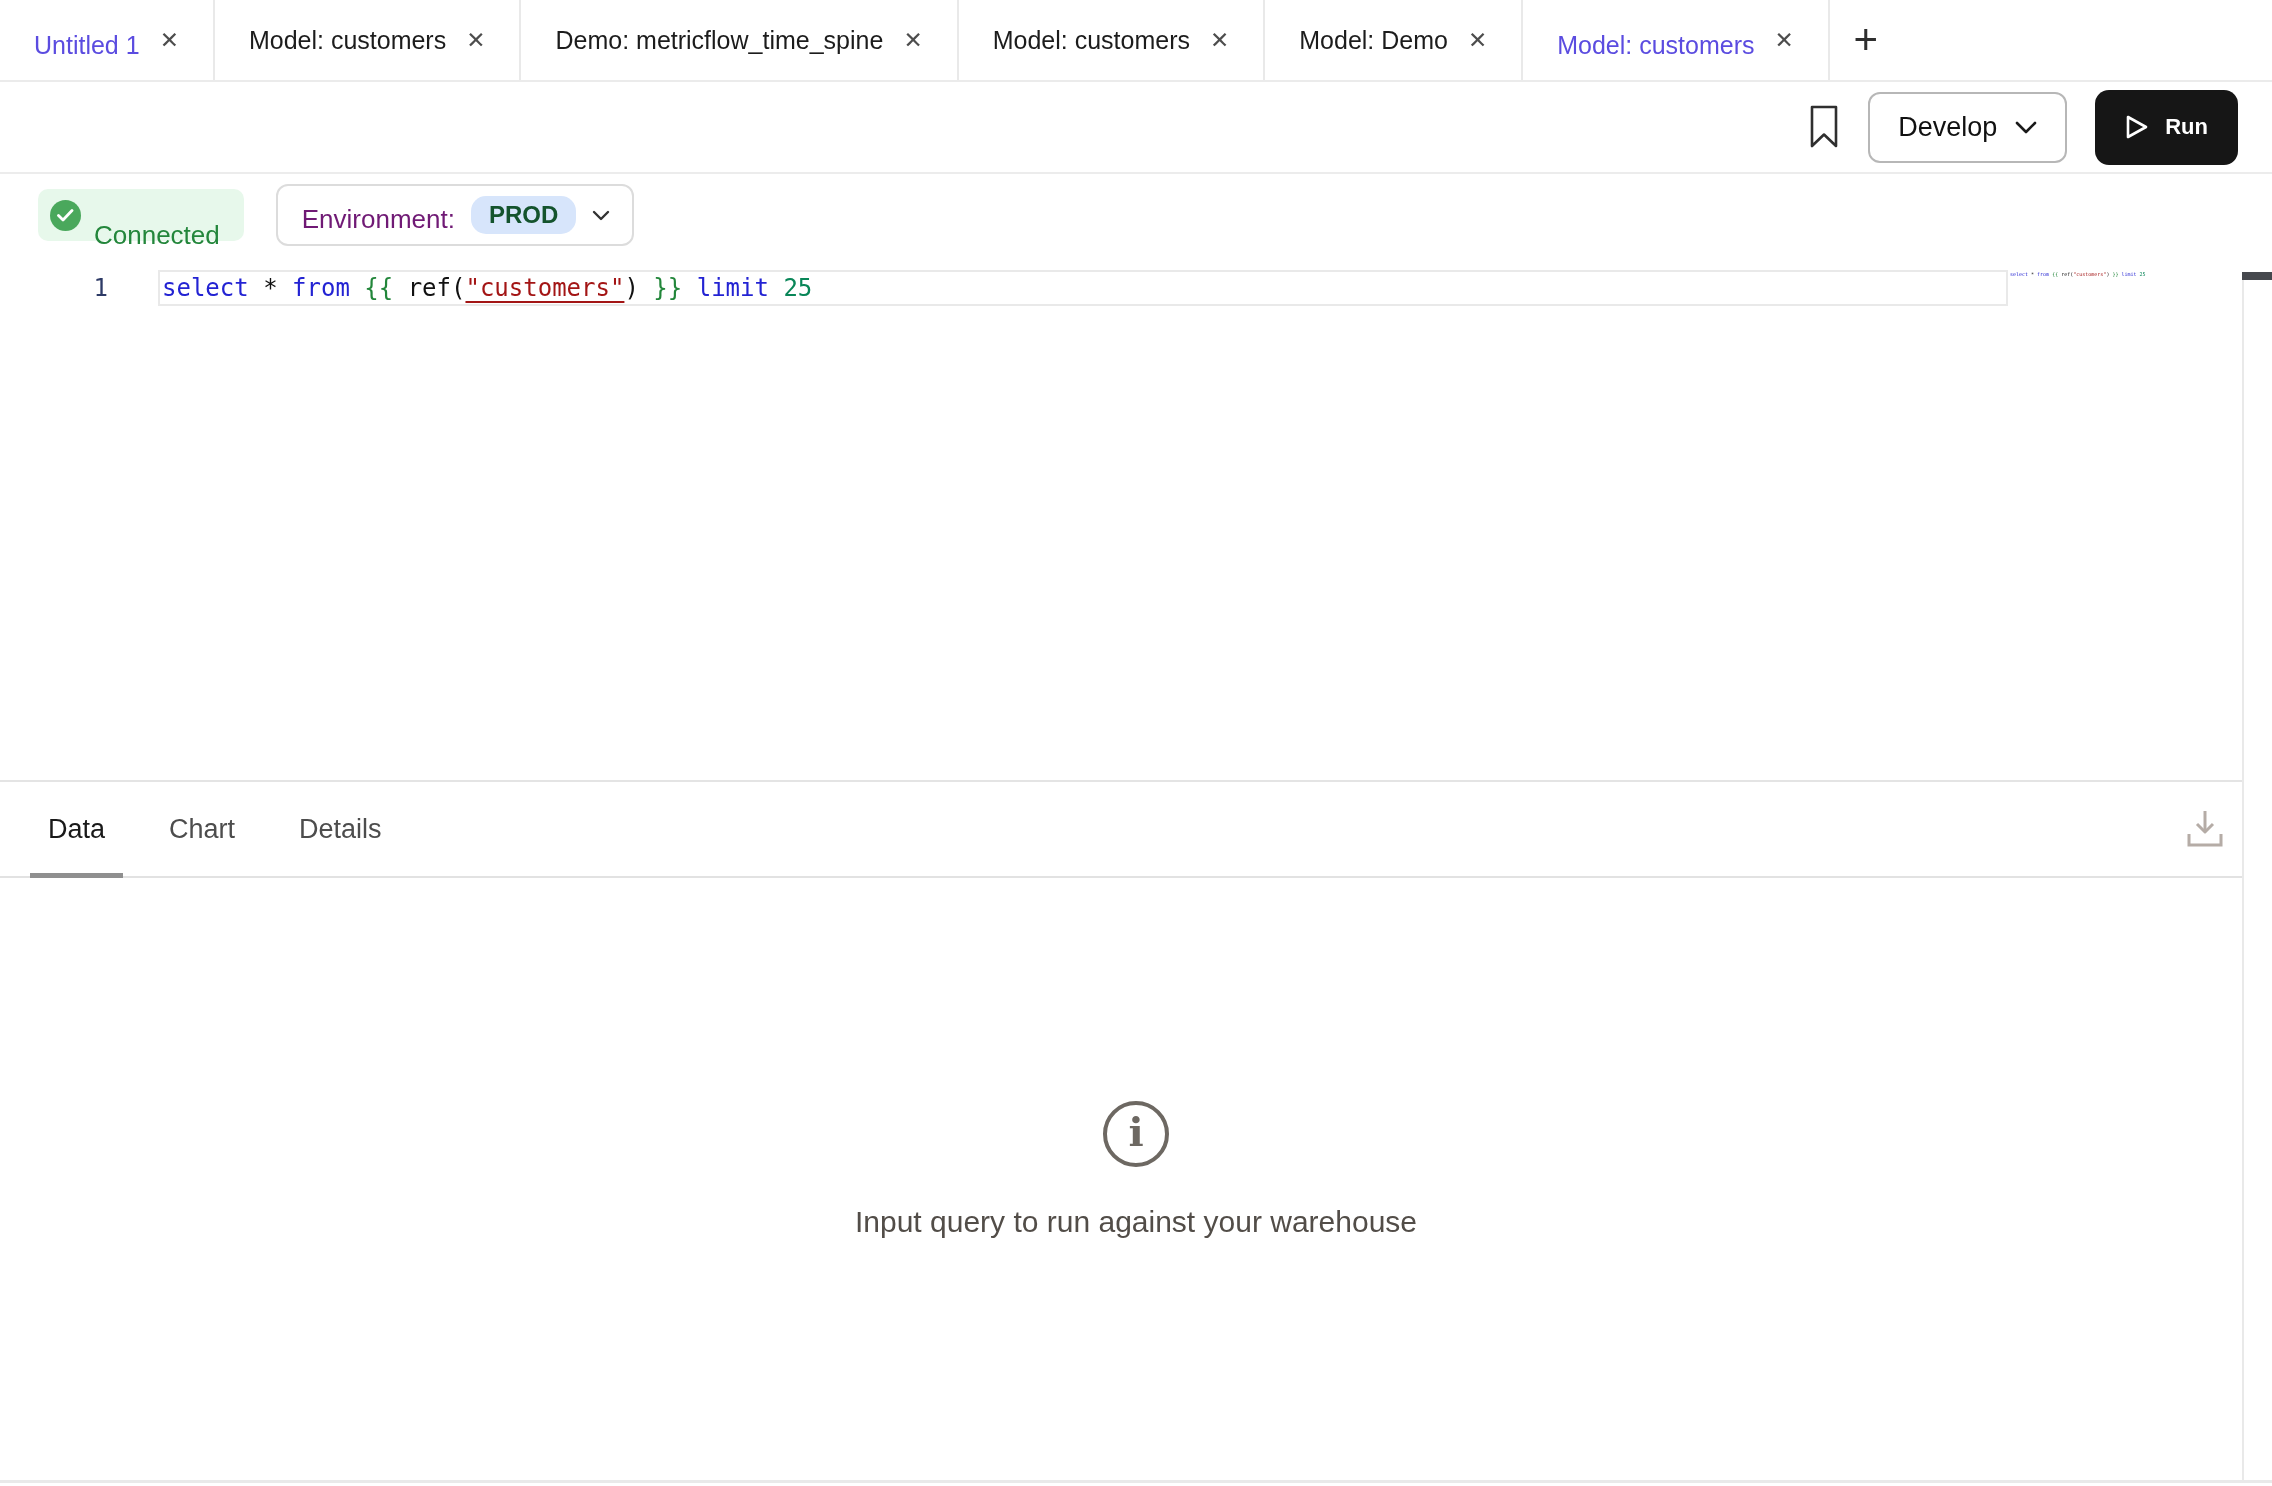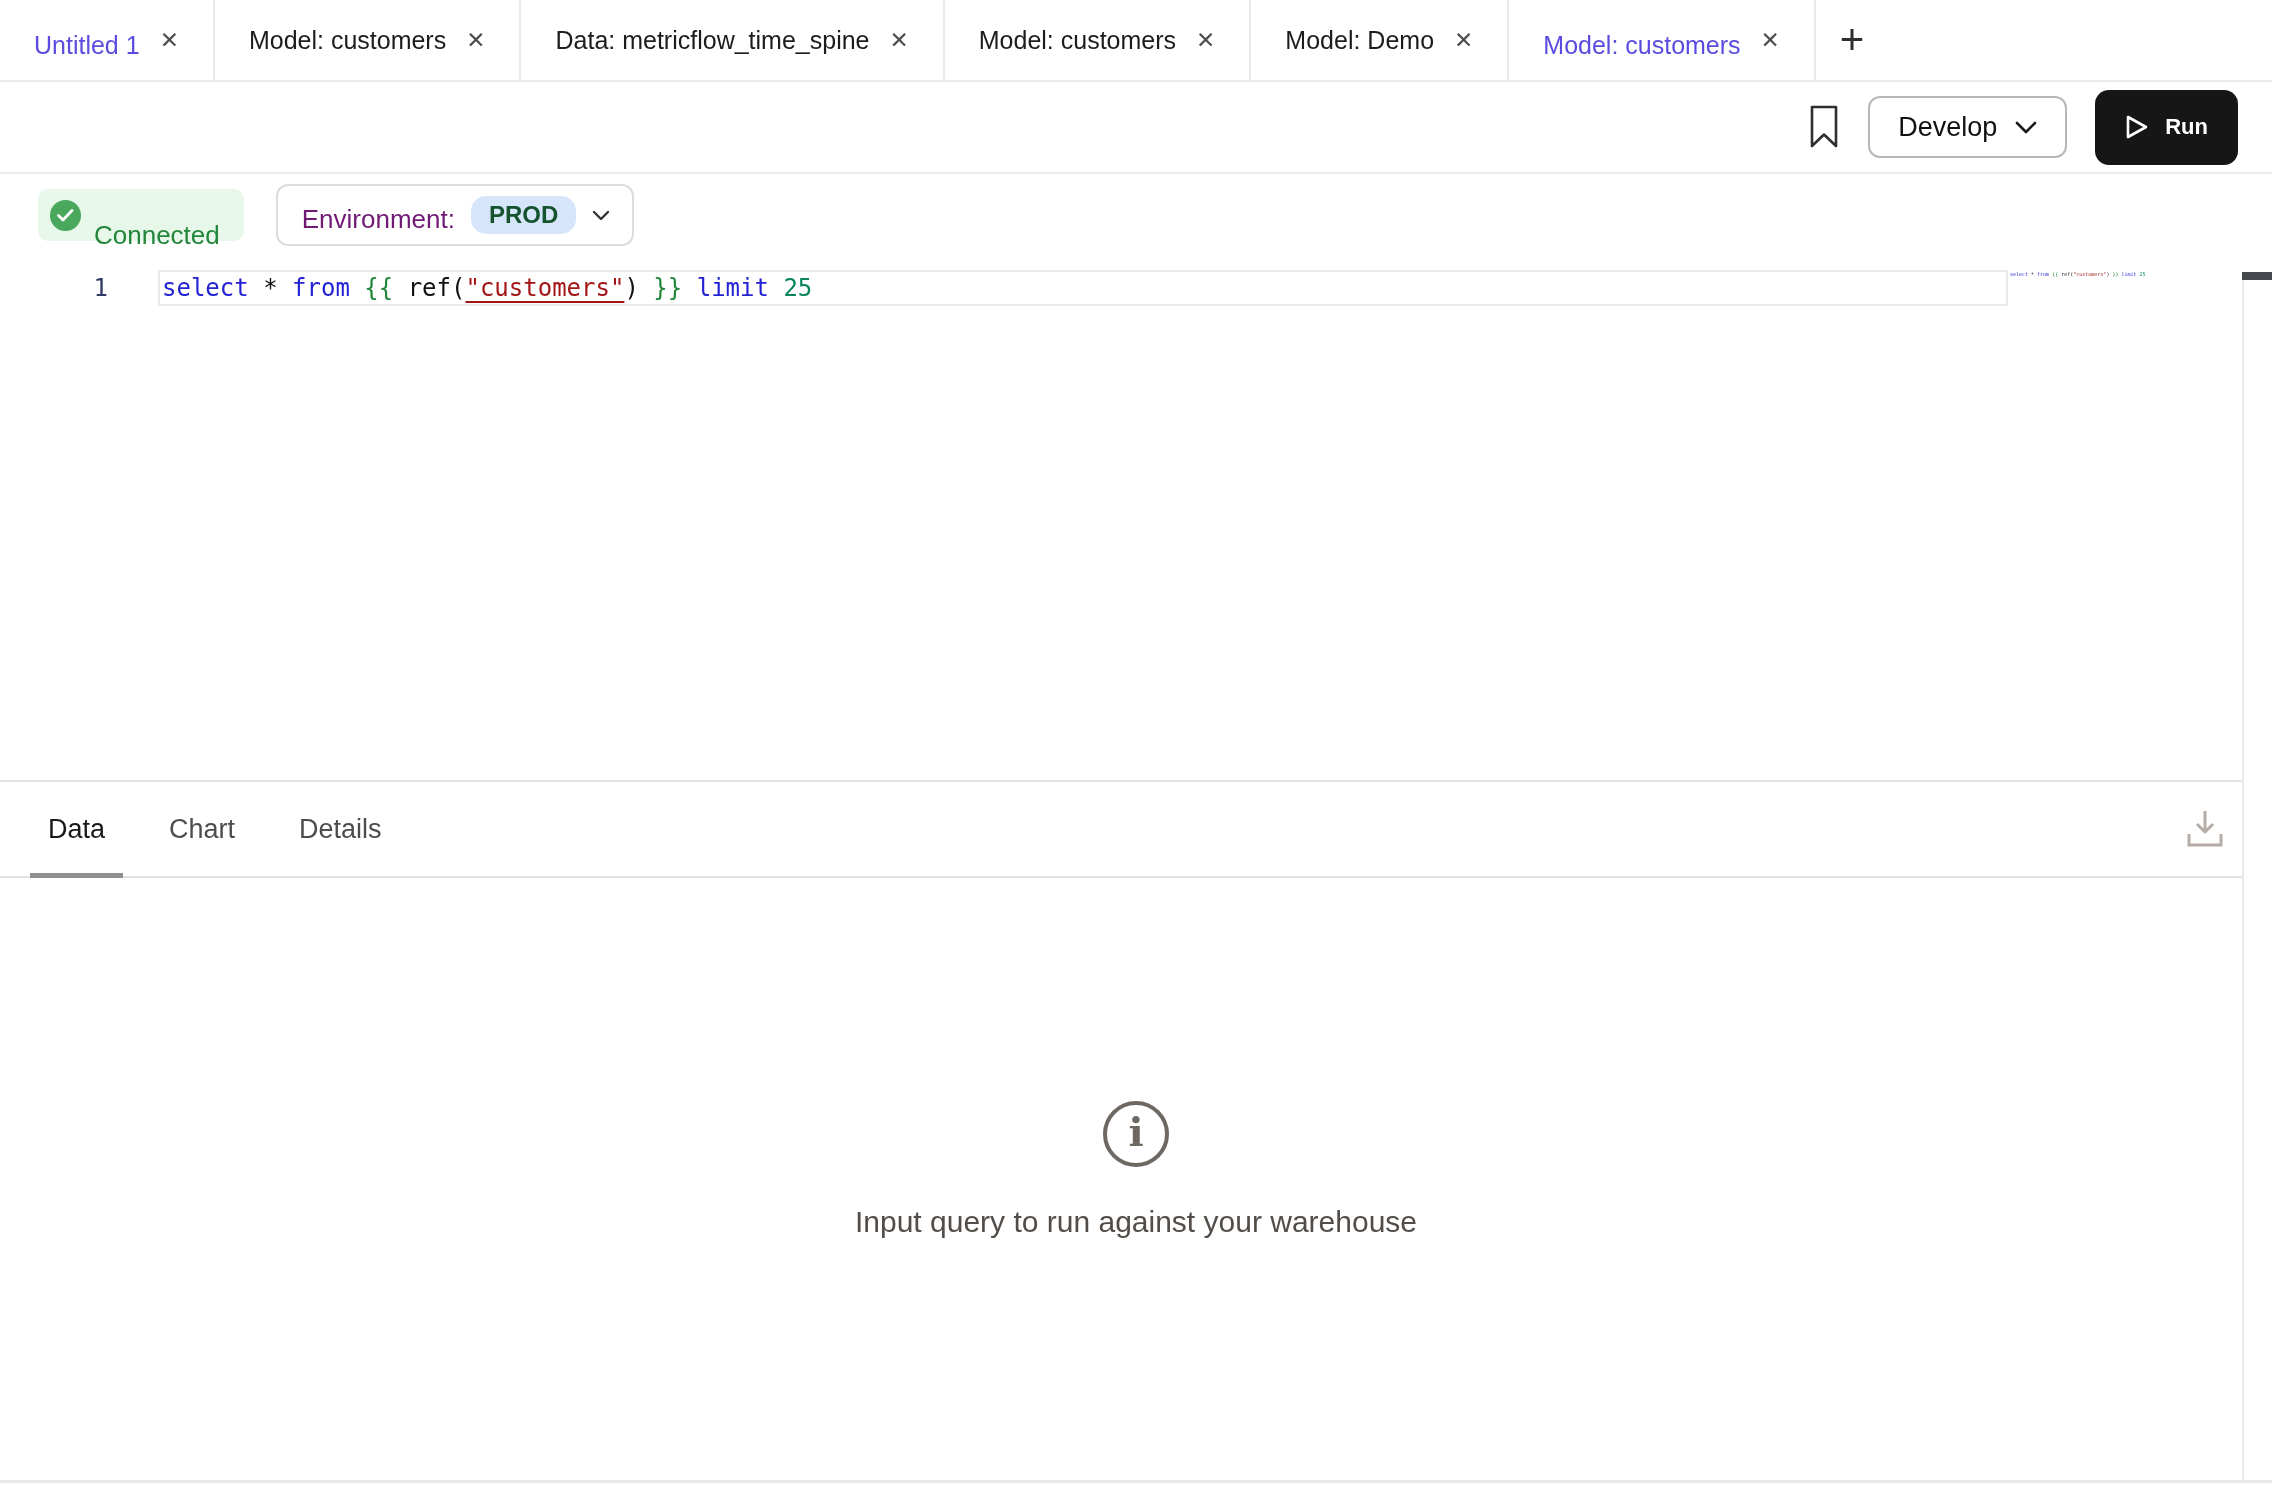--- a/index.html
+++ b/index.html
@@ -16,21 +16,21 @@
   .tab.accent .tab-label { color:#5b4ce0;margin-top:11px; }
   .tab-close { font-size:23px; color:#4d4d4d; line-height:1; }
   .newtab { display:flex; align-items:center; justify-content:center;
             width:72px; font-size:42px; font-weight:300; color:#2e2e2e; cursor:pointer; }
 
   
   .toolbar { display:flex; align-items:center; justify-content:flex-end;
              height:92px; border-bottom:2px solid #ececec; padding-right:34px; gap:28px;
              background:#fff; }
   .bookmark { display:flex; align-items:center; }
-  .btn-develop { display:flex; align-items:center; gap:18px; height:62px; padding:0 28px;
+  .btn-develop { display:flex; align-items:center; gap:18px; height:71px; padding:0 28px;
                  background:#fff; border:2px solid #b7b7b7; border-radius:12px;
                  font-size:27px; color:#111; font-family:inherit; cursor:pointer; }
   .btn-run { display:flex; align-items:center; gap:16px; height:75px; padding:0 30px;
              background:#161616; border:none; border-radius:14px;
              font-size:22px; font-weight:600; color:#fff; font-family:inherit; cursor:pointer; }
 
   
   .statusbar { display:flex; align-items:center; height:82px; padding-left:38px; gap:32px;
                background:#fff; }
   .badge-connected { display:flex; align-items:center; gap:13px; height:52px;
@@ -103,21 +103,21 @@
   <div class="tabbar">
     <div class="tab accent">
       <span class="tab-label">Untitled 1</span>
       <span class="tab-close">✕</span>
     </div>
     <div class="tab">
       <span class="tab-label">Model: customers</span>
       <span class="tab-close">✕</span>
     </div>
     <div class="tab">
-      <span class="tab-label">Data: metricflow_time_spine</span>
+      <span class="tab-label">Demo: metricflow_time_spine</span>
       <span class="tab-close">✕</span>
     </div>
     <div class="tab">
       <span class="tab-label">Model: customers</span>
       <span class="tab-close">✕</span>
     </div>
     <div class="tab">
       <span class="tab-label">Model: Demo</span>
       <span class="tab-close">✕</span>
     </div>

